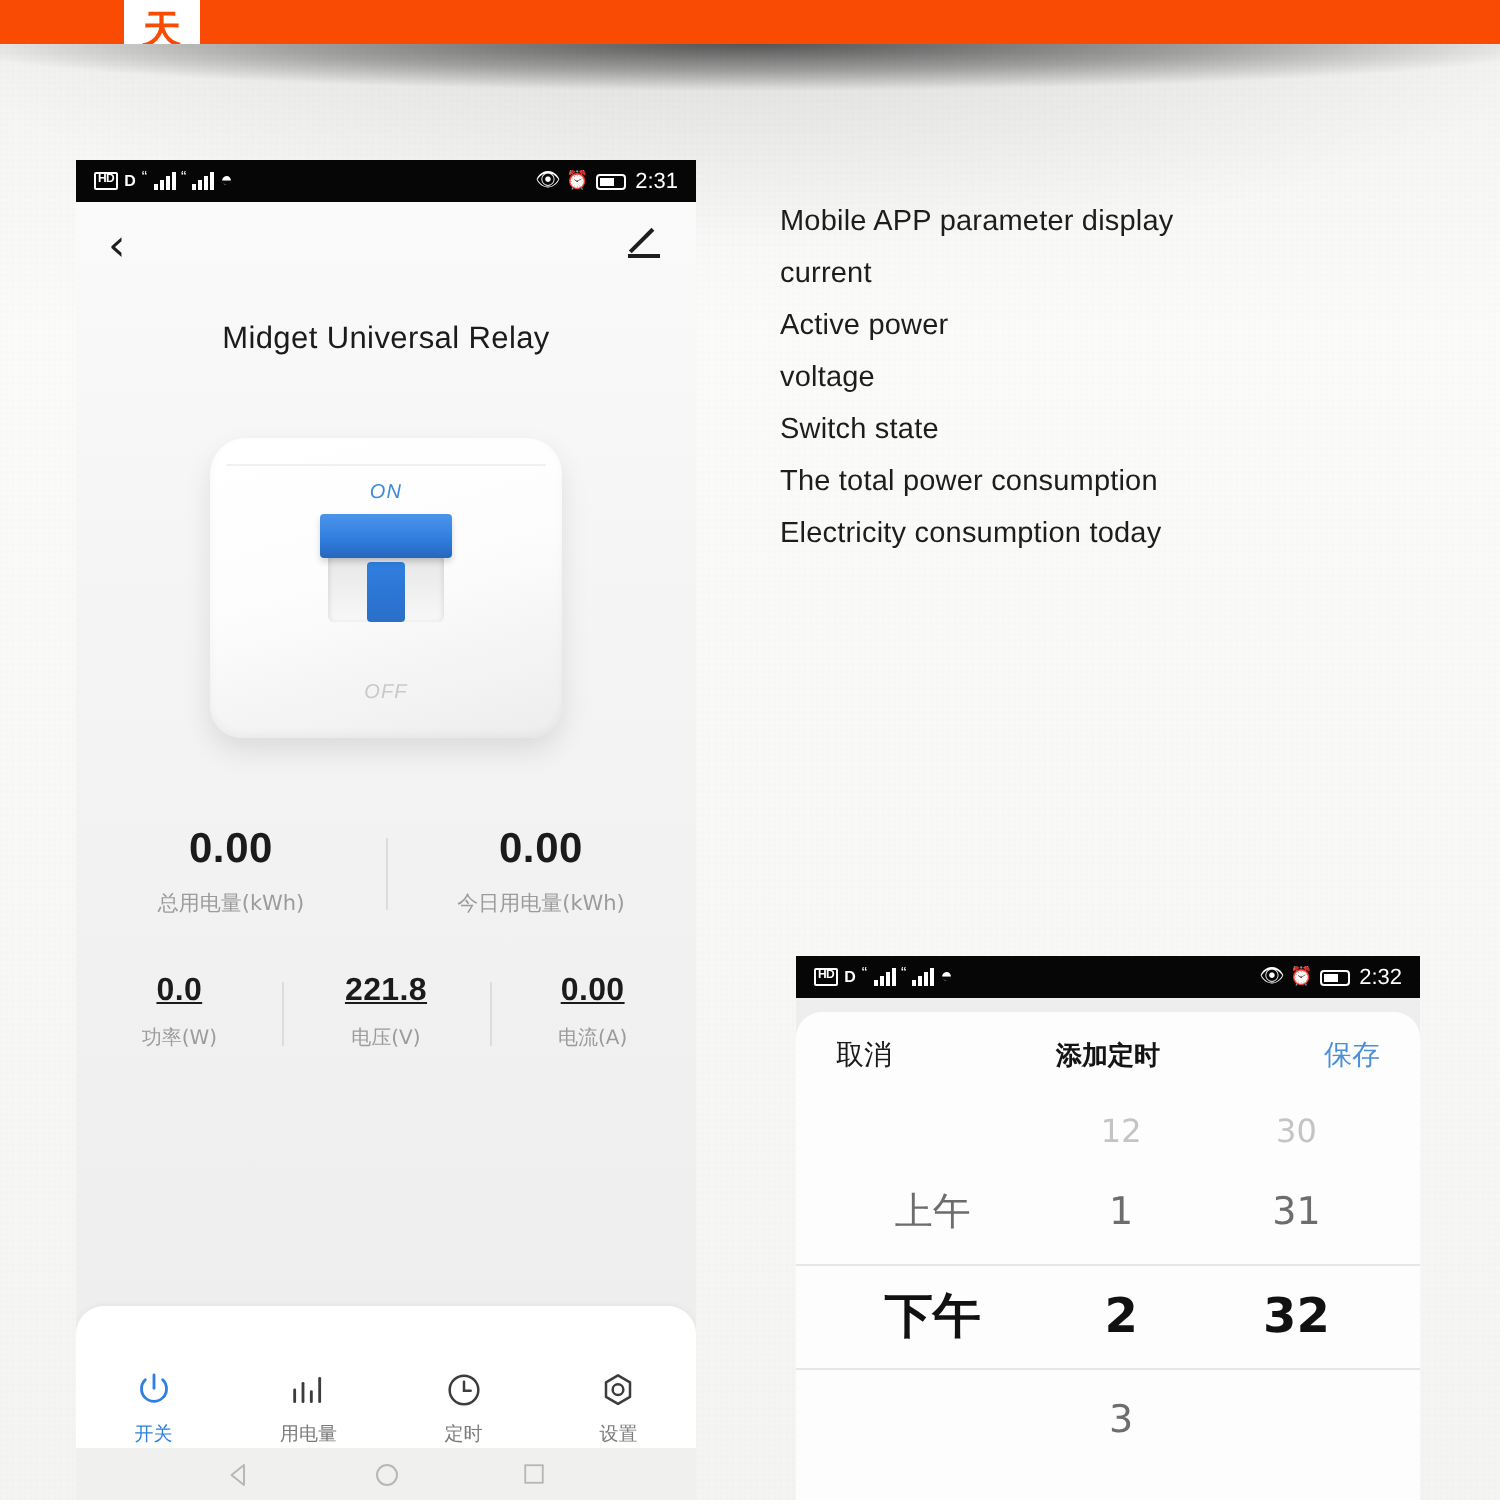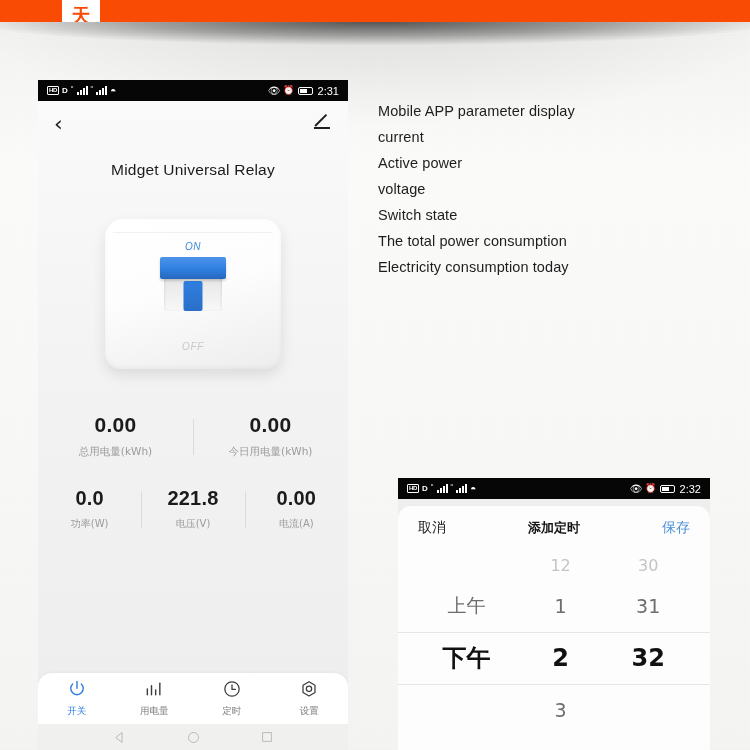--- a/index.html
+++ b/index.html
@@ -296,41 +296,42 @@
     position: relative;
   }
   .stats-secondary .cell + .cell::before {
     content: "";
     position: absolute;
     left: 0; top: 4px; bottom: 3px;
     width: 1px;
     background: #dcdcdc;
   }
   .stat-value-md {
-    font-size: 20px;
+    font-size: 16px;
     color: #1b1b1b;
     font-weight: 700;
     letter-spacing: .2px;
+    text-decoration: underline;
   }
   .stat-label-sm {
     font-size: 10px;
     color: #9b9b9b;
     margin-top: 7px;
     font-family: "DejaVu Sans", sans-serif;
   }
 
   
   .tabbar {
     position: absolute;
     left: 0; right: 0; bottom: 26px;
-    height: 51px;
+    height: 71px;
     background: #ffffff;
     border-radius: 14px 14px 0 0;
     display: flex;
-    align-items: center;
+    align-items: flex-end;
     box-shadow: 0 -1px 3px rgba(0,0,0,.04);
   }
   .tab {
     flex: 1;
     text-align: center;
     display: flex;
     flex-direction: column;
     align-items: center;
     gap: 6px;
   }
@@ -350,21 +351,21 @@
     display: flex;
     align-items: center;
     justify-content: space-around;
     padding: 0 44px;
   }
   .navbar-android svg { opacity: .55; }
 
   
   .feature-list {
     position: absolute;
-    left: 378px;
+    left: 390px;
     top: 98px;
     width: 330px;
     z-index: 4;
   }
   .feature-list li {
     list-style: none;
     font-size: 14.5px;
     color: #1d1d1d;
     line-height: 26px;
     letter-spacing: .1px;

